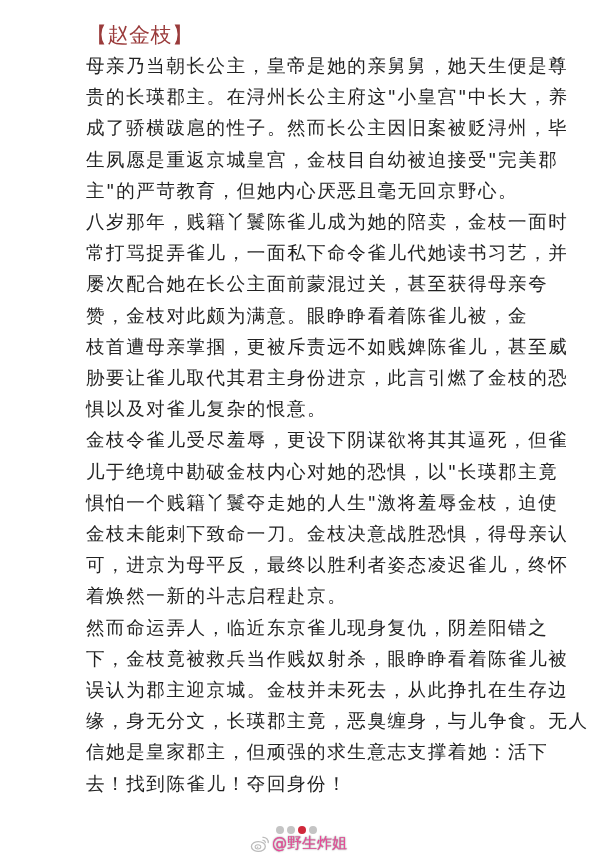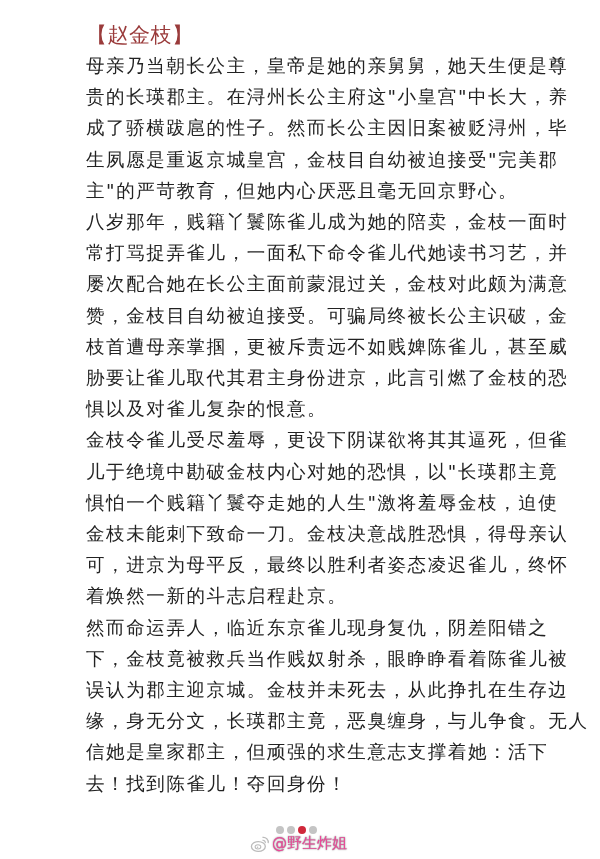--- a/index.html
+++ b/index.html
@@ -27,22 +27,22 @@
     <span class="line">母亲乃当朝长公主，皇帝是她的亲舅舅，她天生便是尊</span>
     <span class="line">贵的长瑛郡主。在浔州长公主府这"小皇宫"中长大，养</span>
     <span class="line">成了骄横跋扈的性子。然而长公主因旧案被贬浔州，毕</span>
     <span class="line">生夙愿是重返京城皇宫，金枝目自幼被迫接受"完美郡</span>
     <span class="line">主"的严苛教育，但她内心厌恶且毫无回京野心。</span>
   </p>
 
   <p class="para">
     <span class="line">八岁那年，贱籍丫鬟陈雀儿成为她的陪卖，金枝一面时</span>
     <span class="line">常打骂捉弄雀儿，一面私下命令雀儿代她读书习艺，并</span>
-    <span class="line">屡次配合她在长公主面前蒙混过关，金枝对此颇为满意</span>
-    <span class="line">赞，金枝目自幼被迫接受。可骗局终被长公主识破，金</span>
+    <span class="line">屡次配合她在长公主面前蒙混过关，甚至获得母亲夸</span>
+    <span class="line">赞，金枝对此颇为满意。眼睁睁看着陈雀儿被，金</span>
     <span class="line">枝首遭母亲掌掴，更被斥责远不如贱婢陈雀儿，甚至威</span>
     <span class="line">胁要让雀儿取代其君主身份进京，此言引燃了金枝的恐</span>
     <span class="line">惧以及对雀儿复杂的恨意。</span>
   </p>
 
   <p class="para">
     <span class="line">金枝令雀儿受尽羞辱，更设下阴谋欲将其其逼死，但雀</span>
     <span class="line">儿于绝境中勘破金枝内心对她的恐惧，以"长瑛郡主竟</span>
     <span class="line">惧怕一个贱籍丫鬟夺走她的人生"激将羞辱金枝，迫使</span>
     <span class="line">金枝未能刺下致命一刀。金枝决意战胜恐惧，得母亲认</span>

